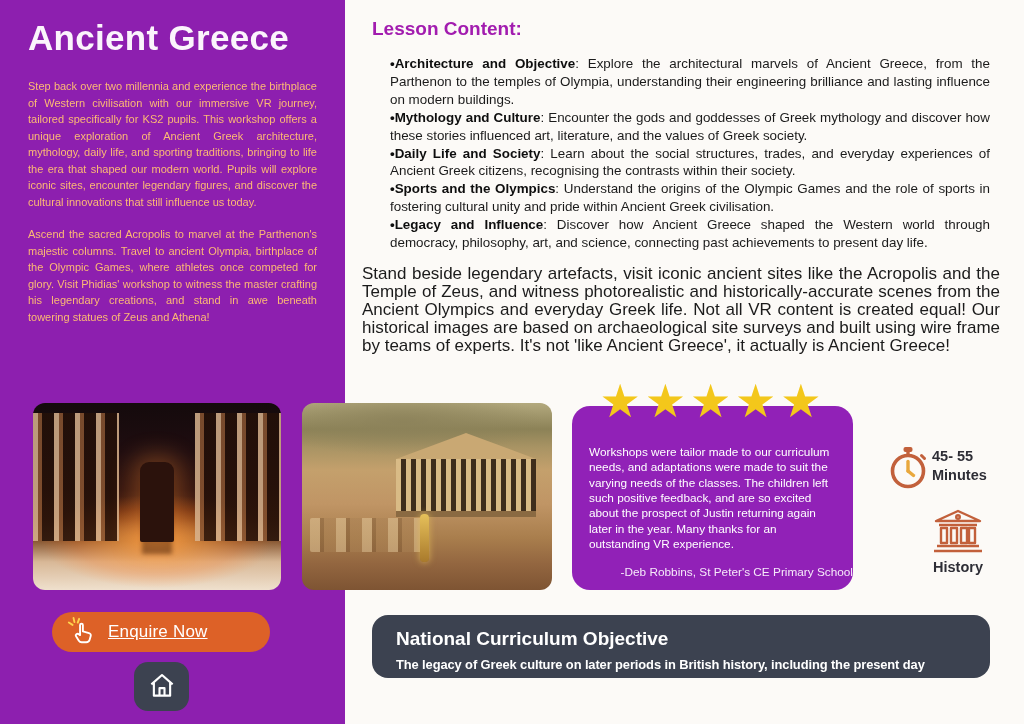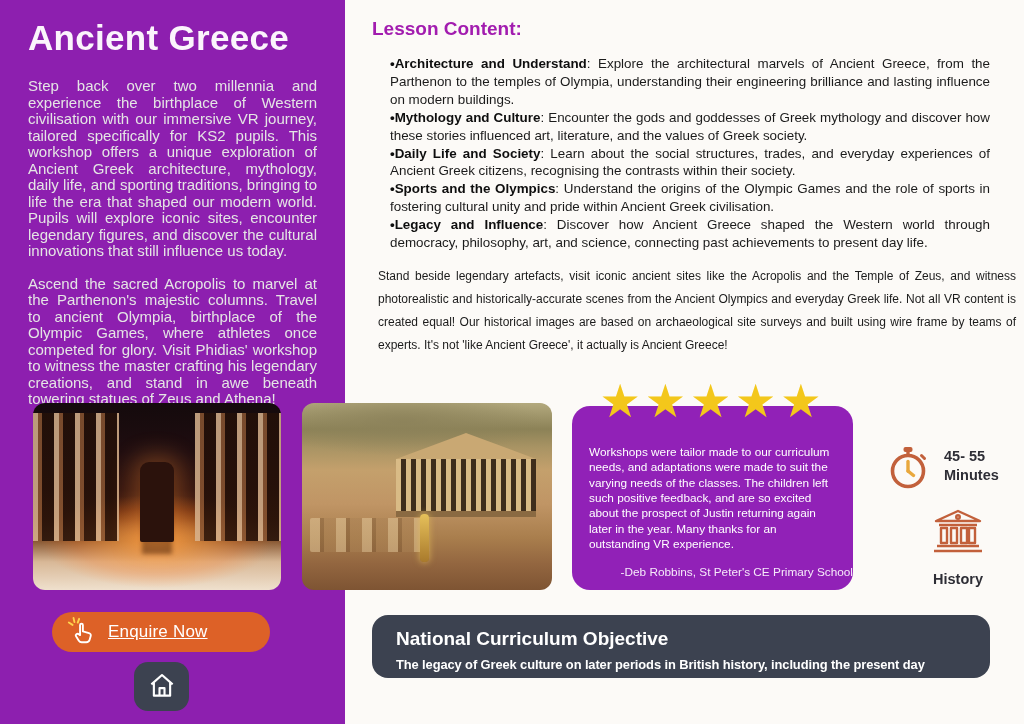--- a/index.html
+++ b/index.html
@@ -14,31 +14,31 @@
   .sidebar {
     position:absolute; left:0; top:0; width:345px; height:724px;
     background: var(--c-sidebar, #8D1FAF);
     padding:16px 28px; color:#F6ECF8;
   }
   .sidebar h1 {
     margin:2px 0 20px; font-size:35px; font-weight:800; color:#FBF4FC;
     letter-spacing:0.3px;
   }
   .sidebar p {
-    margin:0 0 16px; font-size:15px; line-height:16.5px;
-    text-align:justify; color:#e5e5e5;
+    margin:0 0 16px; font-size:11px; line-height:16.5px;
+    text-align:justify; color:#fdba74;
   }
 
   
   .main { position:absolute; left:362px; top:14px; width:640px; color:#1B1B1B; }
   .lesson-heading { margin:4px 0 15px 10px; font-size:19px; font-weight:800; color:#a21caf; }
   .bullets { margin-left:28px; width:600px; text-align:justify; font-size:13.4px; line-height:17.9px; }
   .bullets p { margin:0; }
   .bullets b { font-weight:700; color:#0e0e0e; }
-  .closing { margin-top:13px; width:638px; text-align:justify; font-size:12px; line-height:23px;margin-left:16px; }
+  .closing { margin-top:13px; width:638px; text-align:justify; font-size:17px; line-height:18px; }
 
   
   .photo { position:absolute; top:403px; height:187px; border-radius:12px; overflow:hidden; }
   .photo-1 {
     left:33px; width:248px;
     background:
       radial-gradient(ellipse 60% 32% at 50% 74%, rgba(255,165,70,0.85), rgba(255,120,30,0.25) 55%, rgba(0,0,0,0) 78%),
       linear-gradient(180deg, #140a0c 0%, #1f0d10 26%, #32140f 46%, #5b2a14 62%, #8a5a35 74%, #d8b897 85%, #efe0cd 100%);
   }
   .photo-1::before, .photo-1::after {
@@ -91,21 +91,21 @@
     font-size:46px; line-height:1; color: var(--c-gold, #F3C71B);
     letter-spacing:4px; white-space:nowrap;
   }
   .quote { font-size:11.8px; line-height:15.4px; }
   .attribution {
     position:absolute; left:0; right:0; bottom:11px; text-align:right;
     font-size:11.8px; color:#F6E9FA;
   }
 
   
-  .detail { position:absolute; display:flex; gap:12px; color:#2E2E36; }
+  .detail { position:absolute; display:flex; color:#2E2E36; }
   .detail-duration { left:884px; top:444px; }
   .detail-subject  { left:932px; top:508px; align-items:center;flex-direction:column; }
   .detail-icon { color: var(--c-terracotta, #C2603B); flex:0 0 auto; }
   .detail-text { font-size:14.5px; font-weight:600; line-height:19px; padding-top:3px; }
   .detail-subject .detail-text { padding-top:0; }
 
   
   .enquire {
     position:absolute; left:52px; top:612px; width:218px; height:40px;
     background: var(--c-orange, #DD6127); border:none; border-radius:22px;
@@ -137,21 +137,21 @@
 
   <aside class="sidebar">
     <h1>Ancient Greece</h1>
     <p>Step back over two millennia and experience the birthplace of Western civilisation with our immersive VR journey, tailored specifically for KS2 pupils. This workshop offers a unique exploration of Ancient Greek architecture, mythology, daily life, and sporting traditions, bringing to life the era that shaped our modern world. Pupils will explore iconic sites, encounter legendary figures, and discover the cultural innovations that still influence us today.</p>
     <p>Ascend the sacred Acropolis to marvel at the Parthenon's majestic columns. Travel to ancient Olympia, birthplace of the Olympic Games, where athletes once competed for glory. Visit Phidias' workshop to witness the master crafting his legendary creations, and stand in awe beneath towering statues of Zeus and Athena!</p>
   </aside>
 
   <section class="main">
     <h2 class="lesson-heading">Lesson Content:</h2>
     <div class="bullets">
-      <p><b>•Architecture and Understand</b><span>: Explore the architectural marvels of Ancient Greece, from the Parthenon to the temples of Olympia, understanding their engineering brilliance and lasting influence on modern buildings.</span></p>
+      <p><b>•Architecture and Objective</b><span>: Explore the architectural marvels of Ancient Greece, from the Parthenon to the temples of Olympia, understanding their engineering brilliance and lasting influence on modern buildings.</span></p>
       <p><b>•Mythology and Culture</b><span>: Encounter the gods and goddesses of Greek mythology and discover how these stories influenced art, literature, and the values of Greek society.</span></p>
       <p><b>•Daily Life and Society</b><span>: Learn about the social structures, trades, and everyday experiences of Ancient Greek citizens, recognising the contrasts within their society.</span></p>
       <p><b>•Sports and the Olympics</b><span>: Understand the origins of the Olympic Games and the role of sports in fostering cultural unity and pride within Ancient Greek civilisation.</span></p>
       <p><b>•Legacy and Influence</b><span>: Discover how Ancient Greece shaped the Western world through democracy, philosophy, art, and science, connecting past achievements to present day life.</span></p>
     </div>
     <p class="closing">Stand beside legendary artefacts, visit iconic ancient sites like the Acropolis and the Temple of Zeus, and witness photorealistic and historically-accurate scenes from the Ancient Olympics and everyday Greek life. Not all VR content is created equal! Our historical images are based on archaeological site surveys and built using wire frame by teams of experts. It's not 'like Ancient Greece', it actually is Ancient Greece!</p>
   </section>
 
   <div class="photo photo-1">
     <div class="statue"></div>

